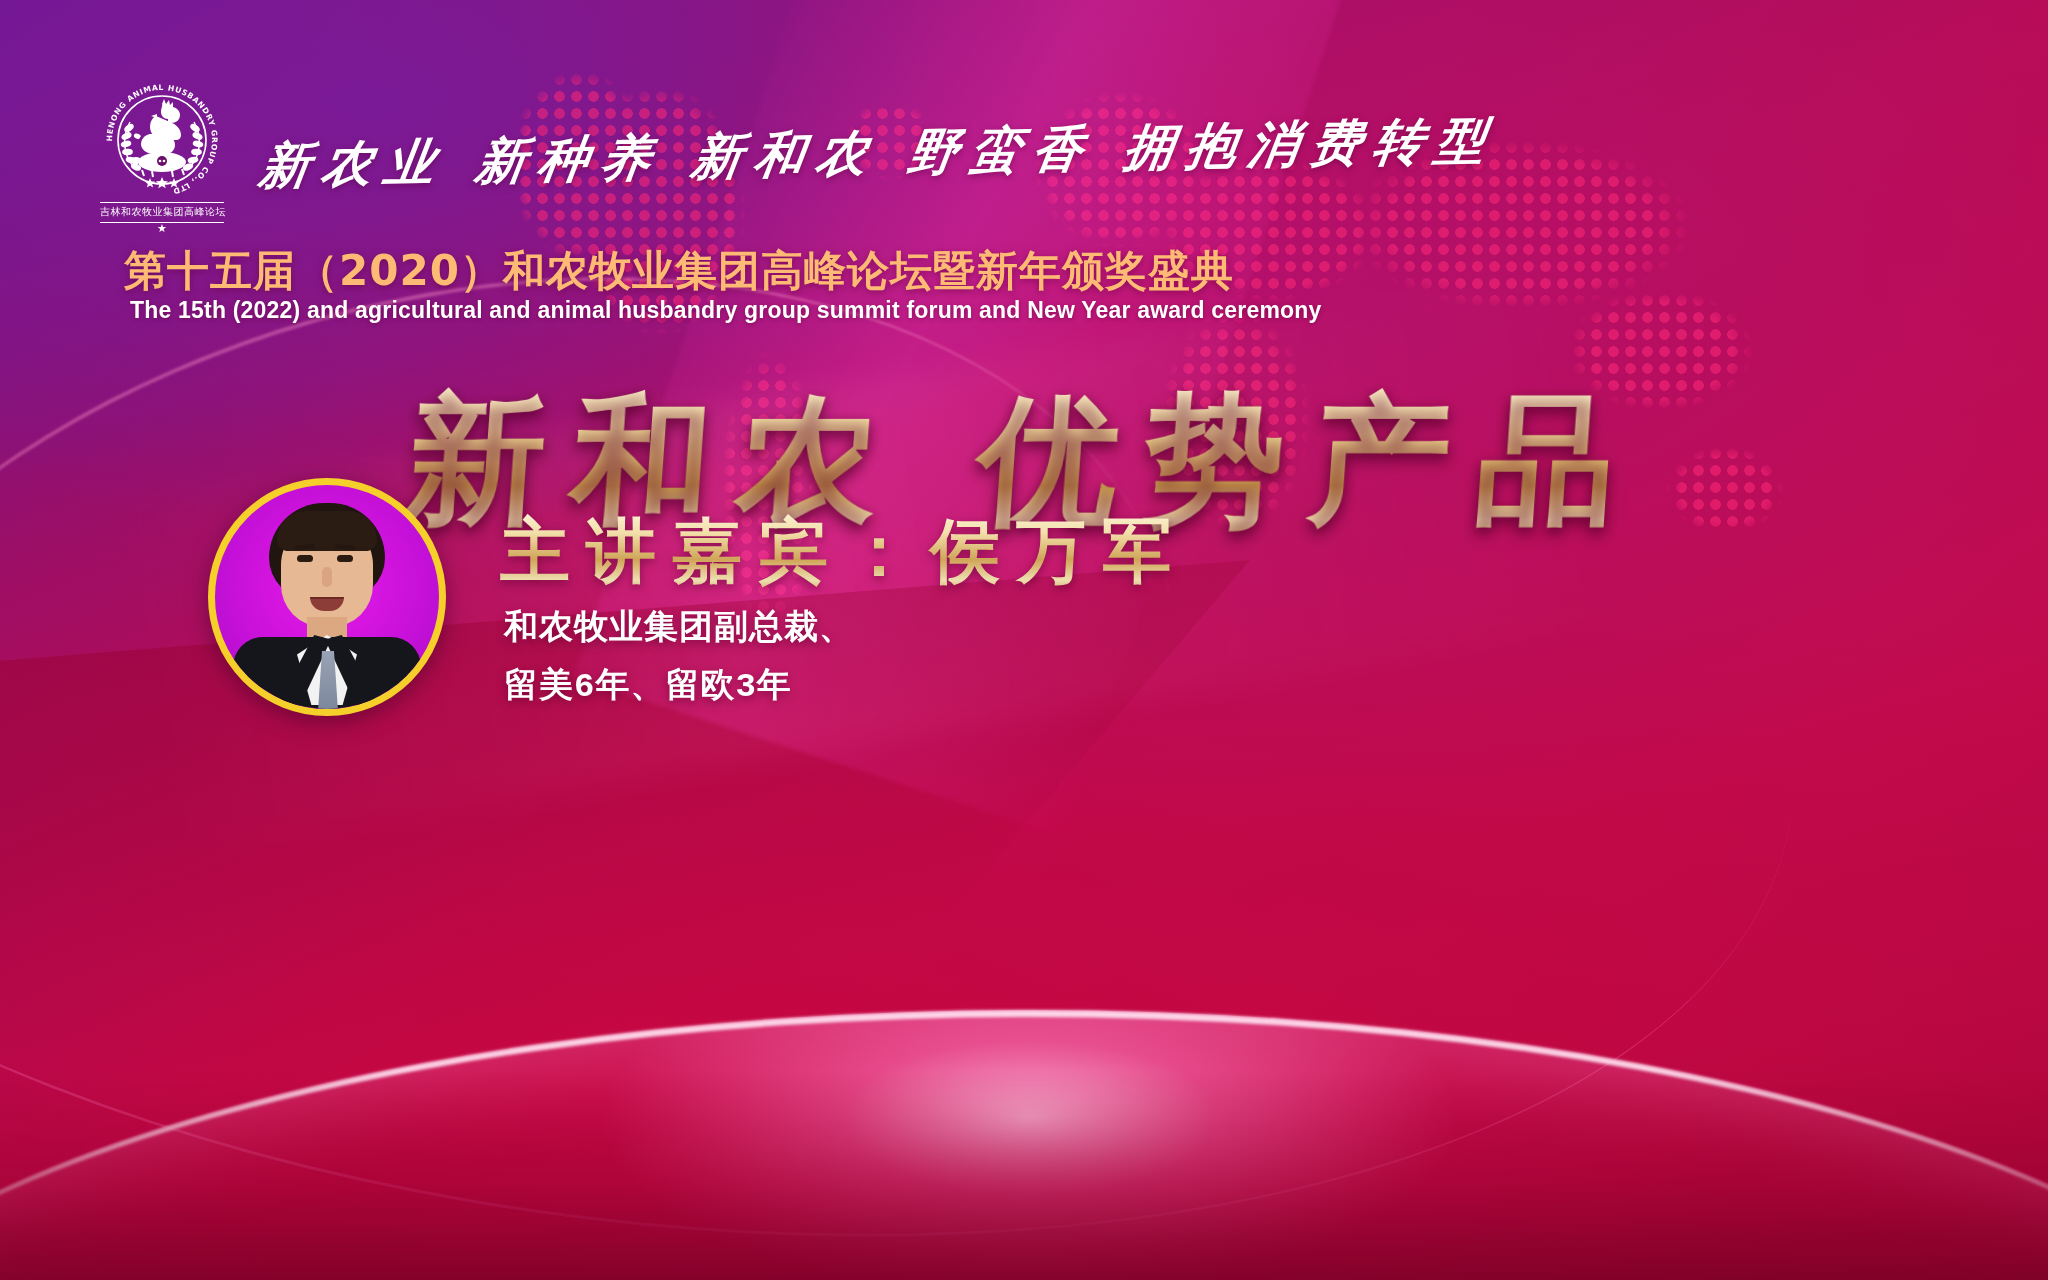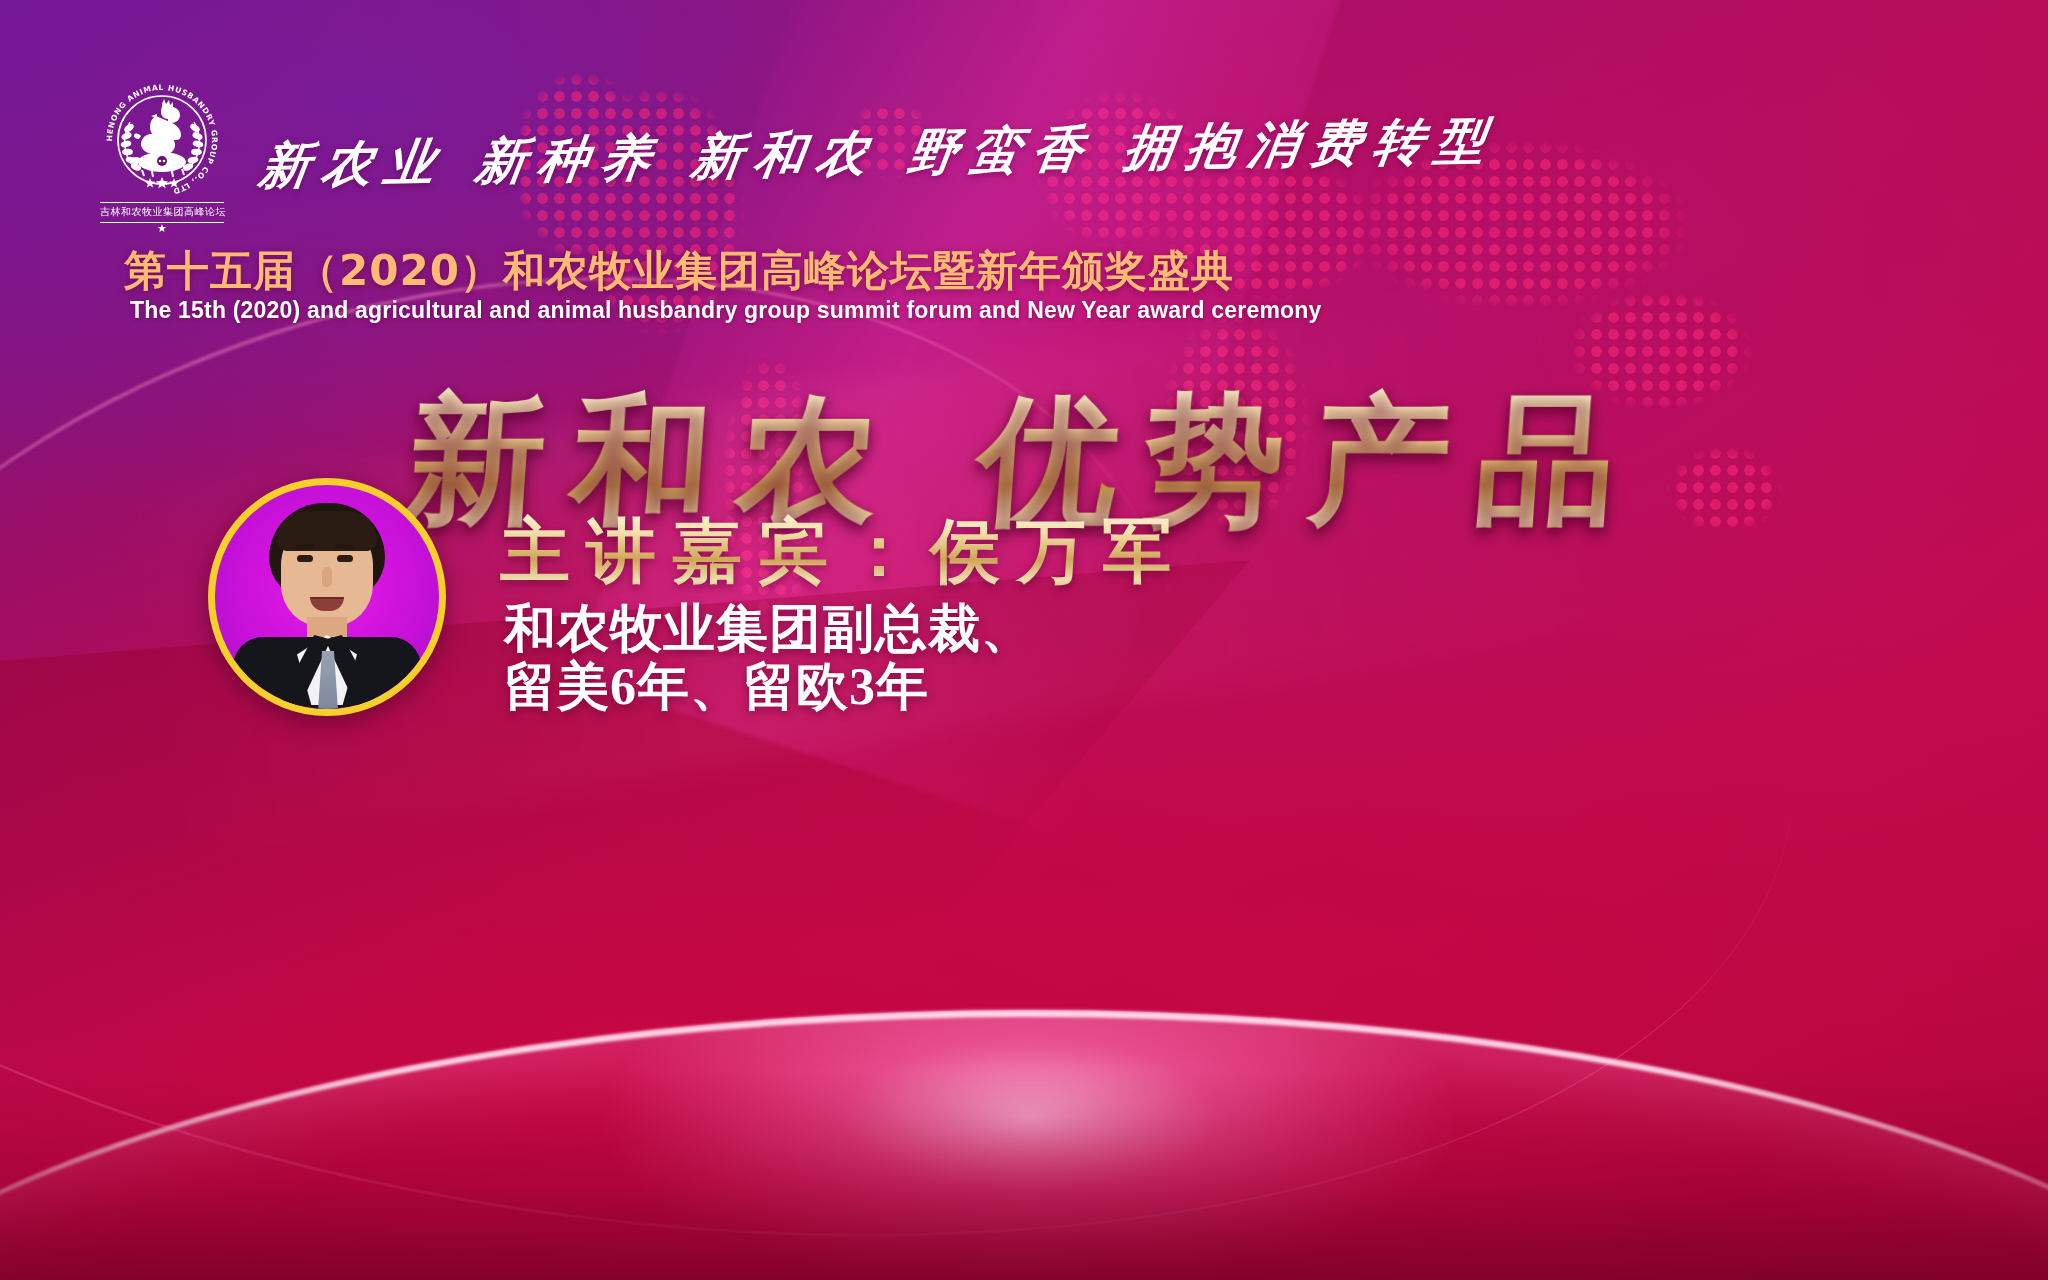--- a/index.html
+++ b/index.html
@@ -155,22 +155,22 @@
     position:absolute;left:500px;top:505px;
     font-family:Liberation Serif, serif;font-weight:700;
     font-size:70px;letter-spacing:16px;white-space:nowrap;
     color:#f0dcaa;
     background:linear-gradient(180deg,#fff8e4 0%,#f2dea8 30%,#cfa558 58%,#eedfb0 80%,#b9893a 100%);
     -webkit-background-clip:text;background-clip:text;-webkit-text-fill-color:transparent;
     filter:drop-shadow(0 3px 5px rgba(80,0,40,.55));
   }
   .speaker-bio{
     position:absolute;left:504px;top:600px;
-    font-family:Liberation Serif, serif;font-weight:700;
-    font-size:52px;line-height:58px;color:#ffffff;letter-spacing:1px;white-space:pre-line;
+    font-family:Liberation Mono, monospace;font-weight:700;
+    font-size:34px;line-height:58px;color:#ffffff;letter-spacing:1px;white-space:pre-line;
     text-shadow:0 3px 8px rgba(90,0,45,.6);
   }
 </style>
 </head>
 <body>
 
 <div id="stage">
 
   <div class="bg-base"></div>
   <div class="bg-map"></div>
@@ -243,21 +243,21 @@
             <polygon points="74,100 75.4,103.4 79,103.6 76.2,105.9 77.1,109.4 74,107.4 70.9,109.4 71.8,105.9 69,103.6 72.6,103.4"></polygon>
           </g>
         </svg>
       </div>
       <div class="logo-ribbon">吉林和农牧业集团高峰论坛</div>
       <div class="logo-star">★</div>
     </div>
 
     <div class="slogan">新农业 新种养 新和农 野蛮香 拥抱消费转型</div>
     <div class="conf-title">第十五届（2020）和农牧业集团高峰论坛暨新年颁奖盛典</div>
-    <div class="conf-sub">The 15th (2020) and agricultural and animal husbandry group summit forum and New Year award ceremony</div>
+    <div class="conf-sub">The 15th (2022) and agricultural and animal husbandry group summit forum and New Year award ceremony</div>
   </div>
 
   <div class="gold-title">新和农 优势产品</div>
 
   <div class="portrait">
     <div class="p-hair"></div>
     <div class="p-face"></div>
     <div class="p-hair-front"></div>
     <div class="p-brow l"></div>
     <div class="p-brow r"></div>

